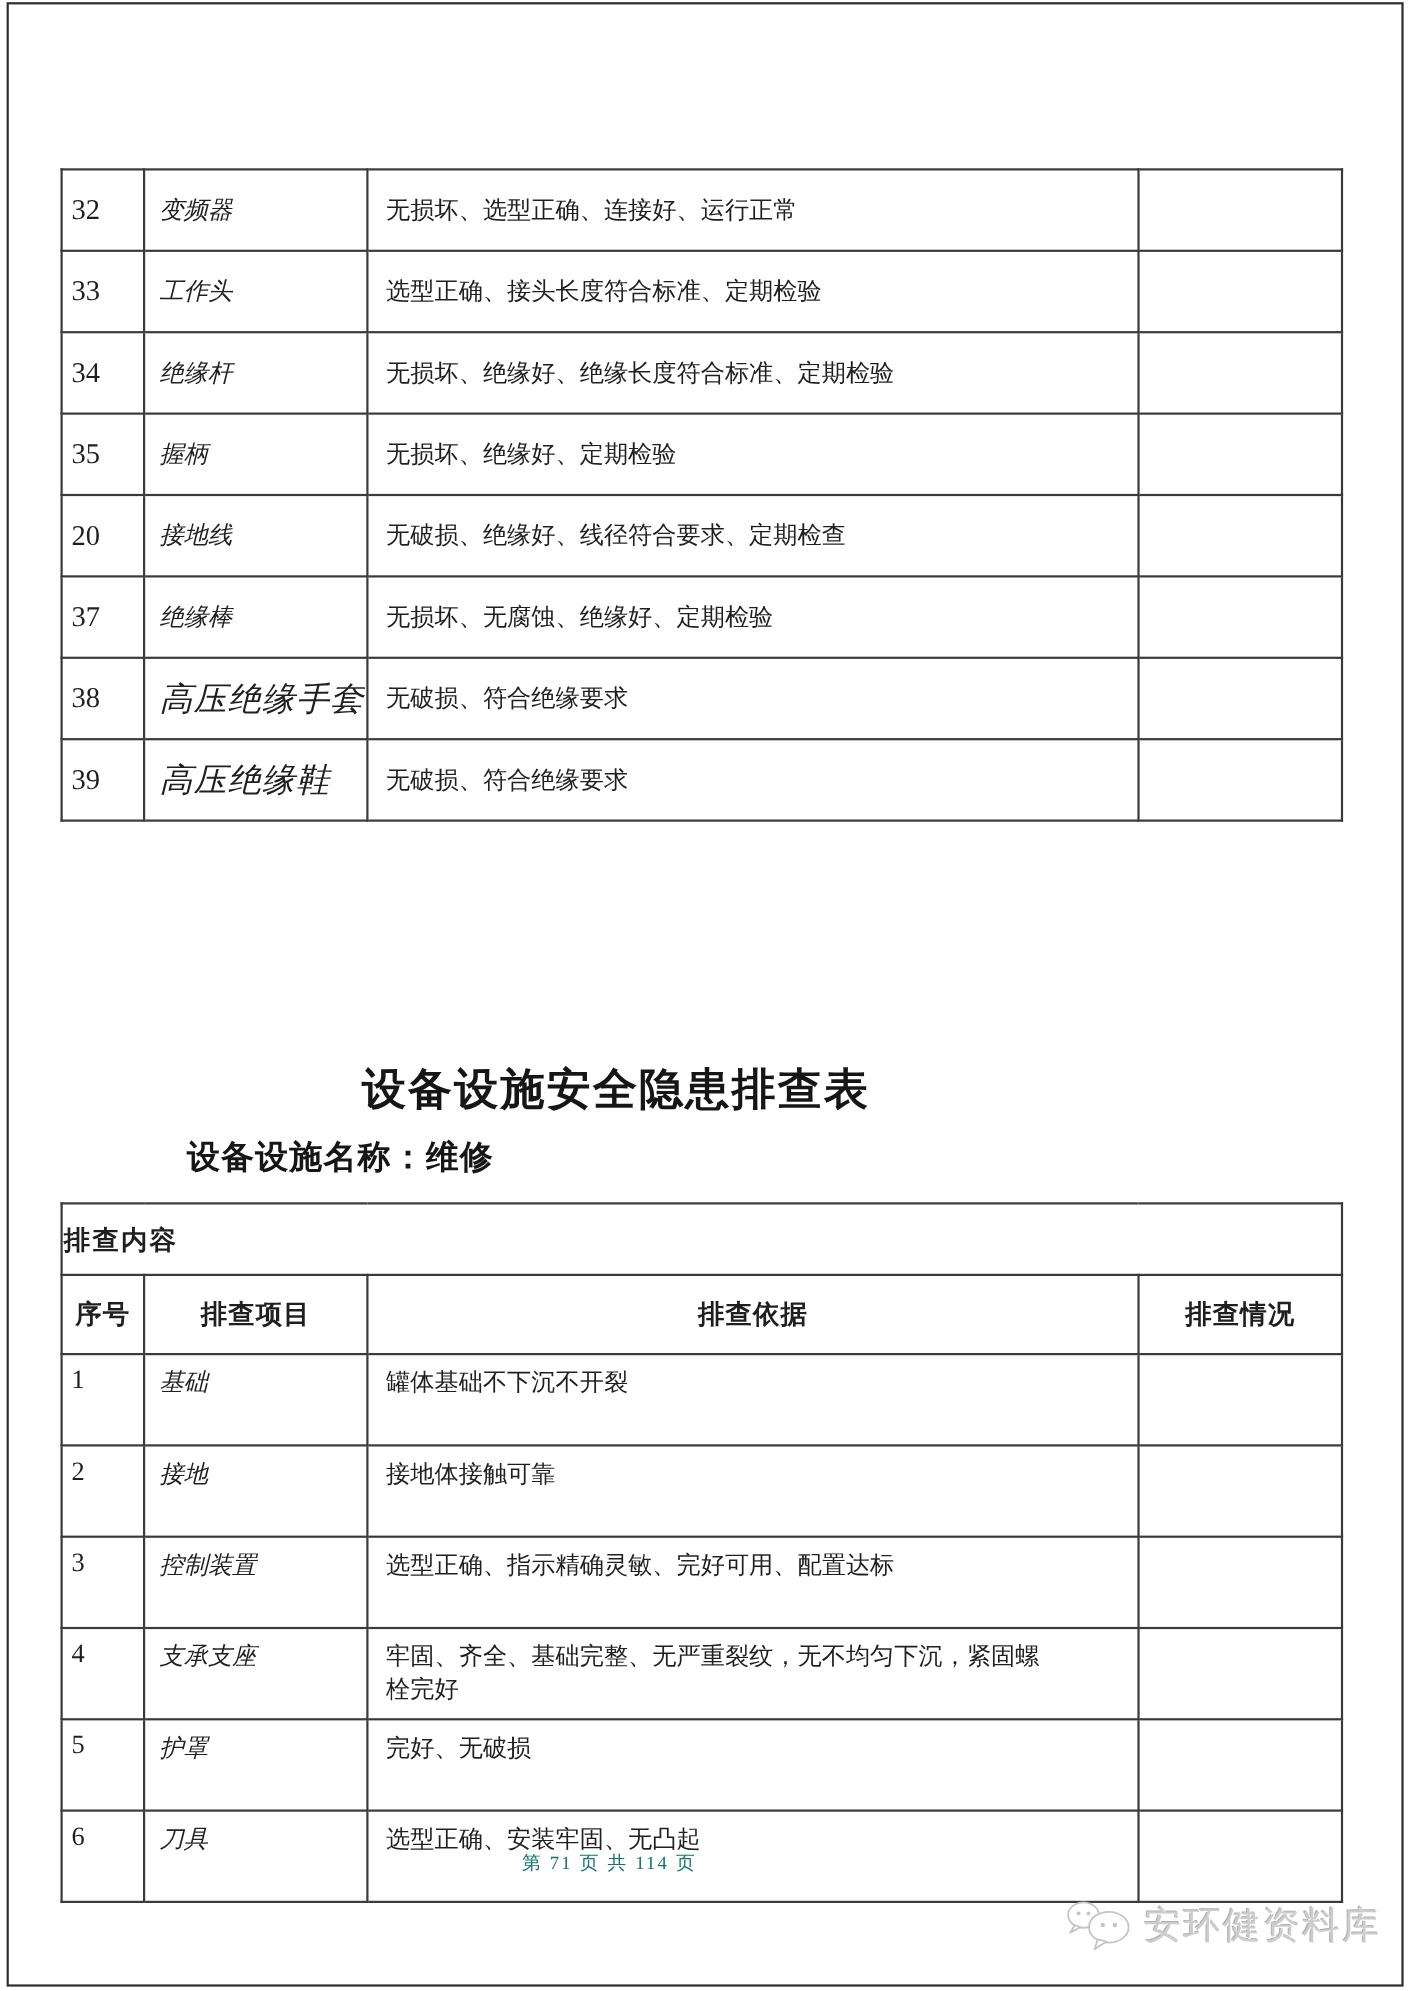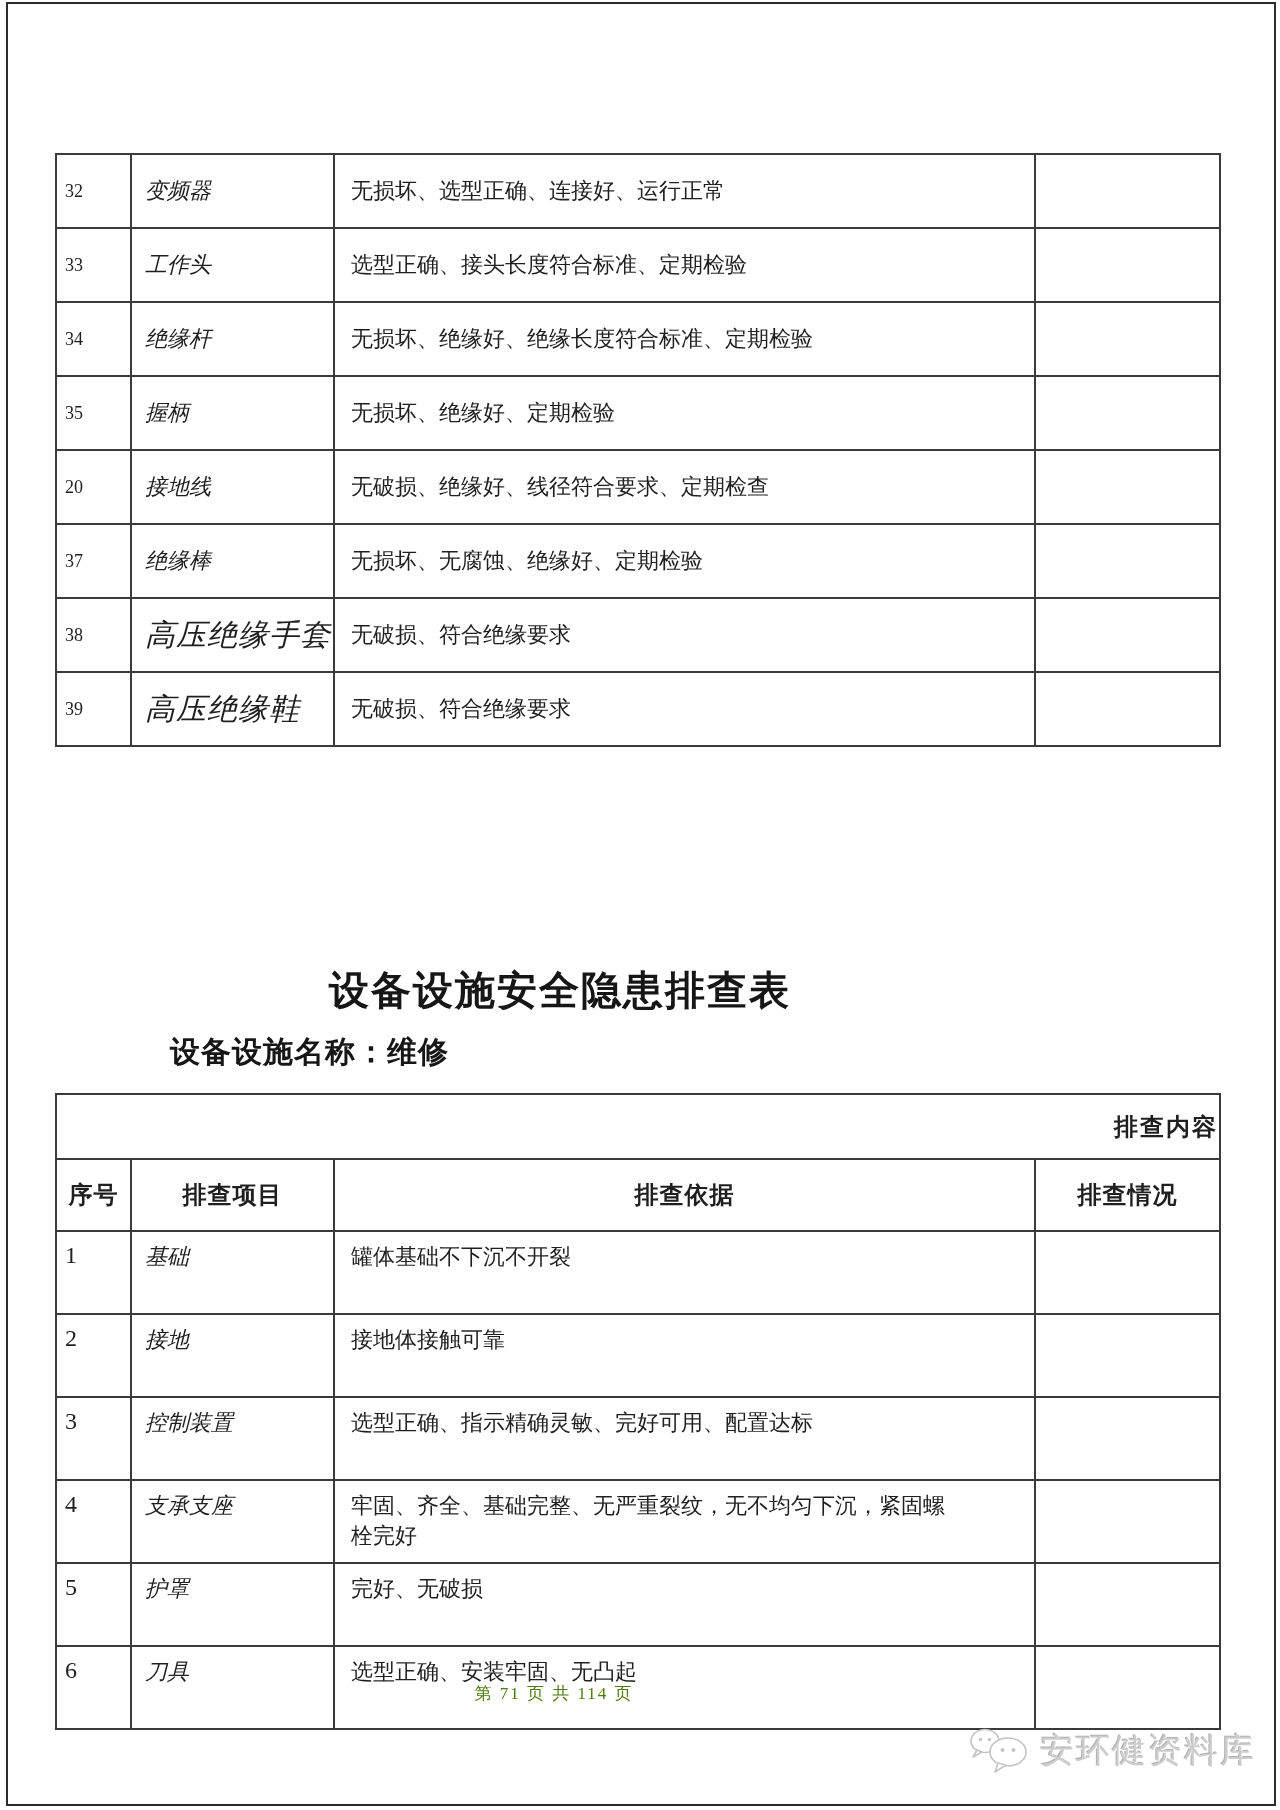--- a/index.html
+++ b/index.html
@@ -15,48 +15,48 @@
   table.doc{
     position:absolute;border-collapse:collapse;table-layout:fixed;
     width:1164px;left:55px;background:#fff;
   }
   table.doc td,table.doc th{
     border:2px solid #3a3a3a;overflow:hidden;
   }
   
   #table1{top:153px;}
   #table1 td{height:70px;vertical-align:middle;}
-  td.c-num{text-align:left;padding-left:8px;font-size:18px;}
+  td.c-num{text-align:left;padding-left:8px;font-size:26px;}
   td.c-item{padding-left:13px;font-size:22px;font-style:italic;}
   td.c-item.em{font-size:30px;font-family:"Liberation Sans","DejaVu Sans",sans-serif;letter-spacing:1px;border-radius:31px;}
   td.c-crit{padding-left:16px;padding-right:80px;font-size:22px;line-height:1.35;}
   td.c-res{background:#fff;}
   
   .sec-title{
     position:absolute;top:963px;left:0;width:1120px;text-align:center;
     font-size:40px;font-weight:700;letter-spacing:2px;
     font-family:"Liberation Sans","DejaVu Sans",sans-serif;color:#161616;
   }
   .sec-sub{
     position:absolute;top:1032px;left:170px;
     font-size:30px;font-weight:700;letter-spacing:1px;
     font-family:"Liberation Sans","DejaVu Sans",sans-serif;color:#161616;
   }
   
   #table2{top:1093px;}
   #table2 th.merged{height:61px;font-size:24px;letter-spacing:2px;
-    font-family:"Liberation Sans","DejaVu Sans",sans-serif;font-weight:700;text-align:right;}
+    font-family:"Liberation Sans","DejaVu Sans",sans-serif;font-weight:700;text-align:left;}
   #table2 th.colh{height:68px;font-size:24px;letter-spacing:1px;
     font-family:"Liberation Sans","DejaVu Sans",sans-serif;font-weight:700;text-align:center;}
   #table2 td{height:70px;vertical-align:top;padding-top:10px;}
   #table2 td.c-num{font-size:24px;}
   
   .footer{
     position:absolute;top:1682px;left:0;width:1108px;text-align:center;
-    font-size:17px;letter-spacing:2px;color:#4d7c0f;
+    font-size:17px;letter-spacing:2px;color:#0f766e;
   }
   
   .watermark{
     position:absolute;left:968px;top:1726px;display:flex;align-items:center;gap:8px;
   }
   .watermark .wm-text{
     font-size:34px;letter-spacing:2px;
     font-family:"Liberation Sans","DejaVu Sans",sans-serif;
     color:#cdcdcd;
     text-shadow:1px 1px 0 #ffffff,-1px -1px 0 #b2b2b2;

